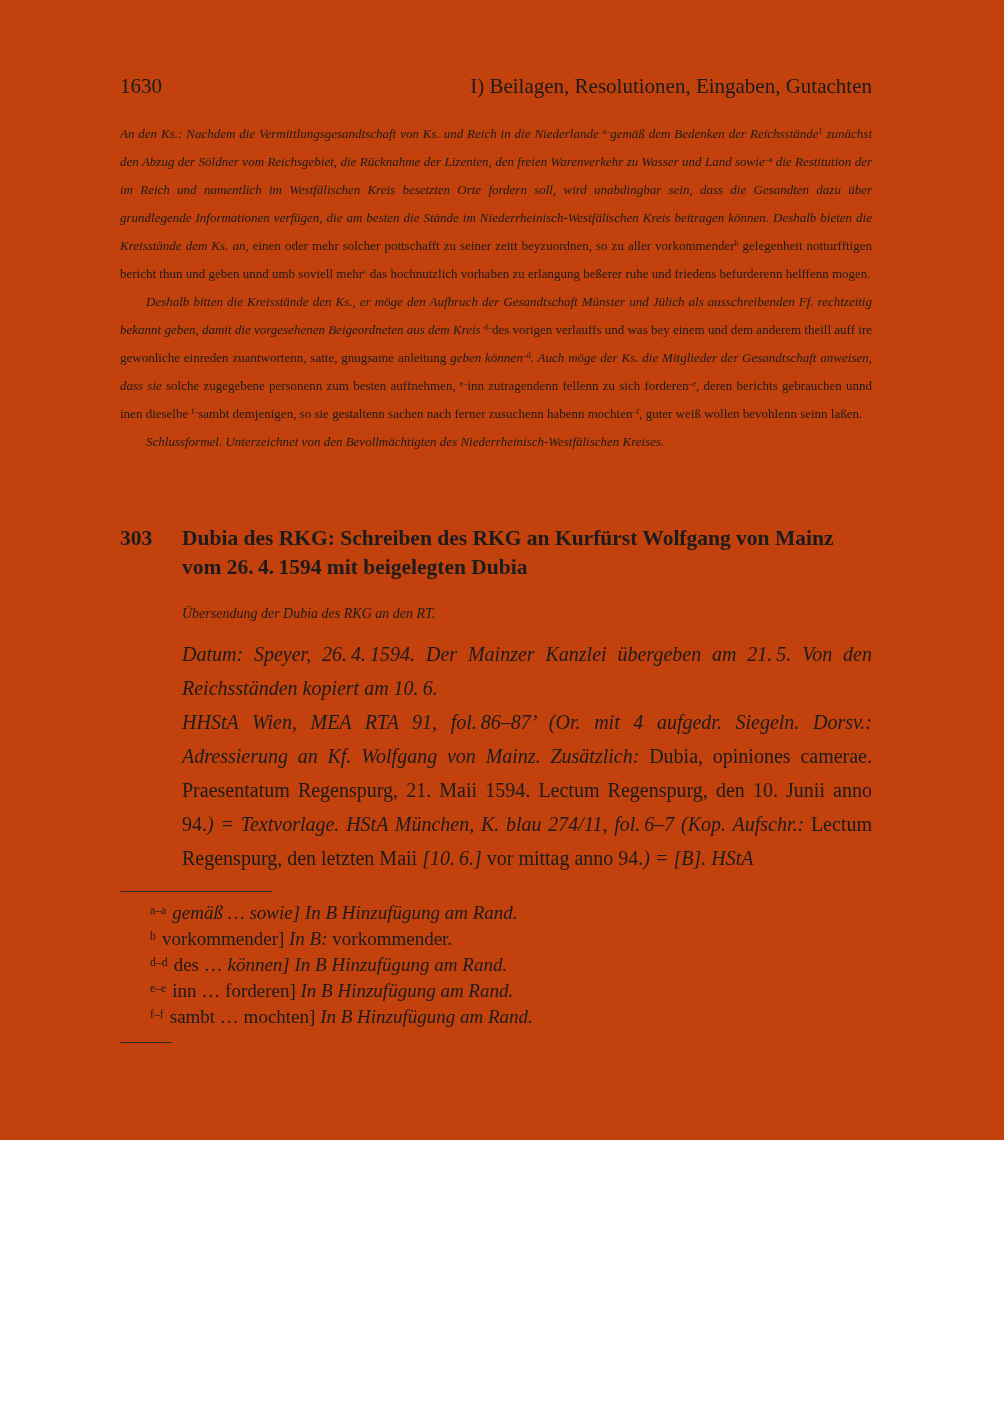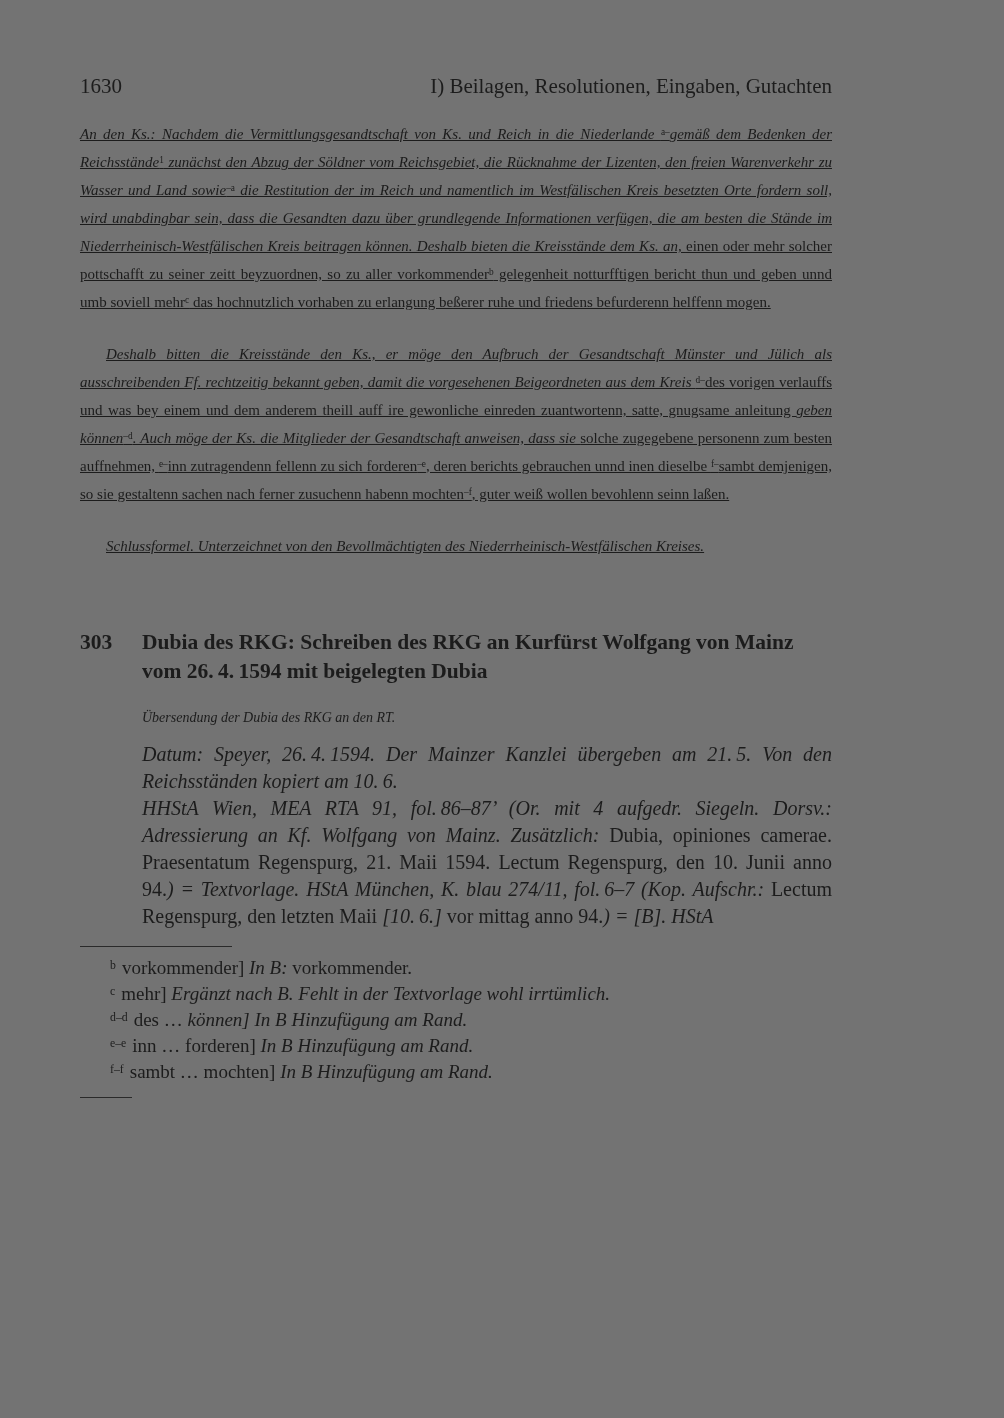--- a/index.html
+++ b/index.html
@@ -5,49 +5,48 @@
   html, body {
     margin: 0;
     padding: 0;
     background: #ffffff;
     font-family: "Liberation Serif", "DejaVu Serif", serif;
     color: #1c1c1c;
   }
   .page {
     position: relative;
     width: 1004px;
-    height: 1418px;
-    background: #737373;
+    height: 1140px;
+    background: #c2410c;
     overflow: hidden;
     box-sizing: border-box;
-    padding: 72px 92px 0 80px;
+    padding: 72px 92px 0 120px;
   }
   .text-col { width: 752px; }
 
   
   .running-head {
     position: relative;
     height: 28px;
     margin-bottom: 20px;
     font-size: 21px;
     line-height: 28px;
   }
   .running-head .pagenum { position: absolute; left: 0; top: 0; }
   .running-head .rtitle { display: block; text-align: right; }
 
   
   .para {
     margin: 0;
-    font-size: 15px;
+    font-size: 13px;
     line-height: 28px;
     text-align: justify;
     text-justify: inter-word;
-    text-decoration: underline;
   }
-  .para.indent { text-indent: 26px; margin-top: 24px; }
+  .para.indent { text-indent: 26px; }
 
   .it { font-style: italic; }
   .sup {
     font-size: 0.62em;
     position: relative;
     top: -0.45em;
     line-height: 0;
     font-style: normal;
   }
 
@@ -66,21 +65,21 @@
   .regest {
     margin: 0 0 9px 0;
     padding-left: 62px;
     font-size: 14px;
     line-height: 28px;
   }
   .meta {
     margin: 0;
     padding-left: 62px;
     font-size: 20px;
-    line-height: 27px;
+    line-height: 34px;
     text-align: justify;
     text-justify: inter-word;
   }
 
   
   .fnrule {
     border: 0;
     border-top: 1.5px solid #2a2a2a;
     width: 152px;
     margin: 16px 0 8px 0;
@@ -117,24 +116,24 @@
       </p>
       <p class="regest it">Übersendung der Dubia des RKG an den RT.</p>
       <p class="meta"><span class="it">Datum: Speyer, 26. 4. 1594. Der Mainzer Kanzlei übergeben am 21. 5. Von den Reichsständen kopiert am 10. 6.</span></p>
       <p class="meta"><span class="it">HHStA Wien, MEA RTA 91, fol. 86–87’ (Or. mit 4 aufgedr. Siegeln. Dorsv.: Adressierung an Kf. Wolfgang von Mainz. Zusätzlich: </span><span>Dubia, opiniones camerae. Praesentatum Regenspurg, 21. Maii 1594. Lectum Regenspurg, den 10. Junii anno 94.</span><span class="it">) = Textvorlage. HStA München, K. blau 274/11, fol. 6–7 (Kop. Aufschr.: </span><span>Lectum Regenspurg, den letzten Maii </span><span class="it">[10. 6.] </span><span>vor mittag anno 94.</span><span class="it">) = [B]. HStA</span></p>
     </div>
 
     <hr class="fnrule">
 
     <div>
       <p class="fn">
-        <span class="sup fn-mark">b</span><span><span>vorkommender] </span><span class="it">In B: </span><span>vorkommender.</span></span>
+        <span class="sup fn-mark">a–a</span><span><span class="it">gemäß … sowie] In B Hinzufügung am Rand.</span></span>
       </p>
       <p class="fn">
-        <span class="sup fn-mark">c</span><span><span>mehr] </span><span class="it">Ergänzt nach B. Fehlt in der Textvorlage wohl irrtümlich.</span></span>
+        <span class="sup fn-mark">b</span><span><span>vorkommender] </span><span class="it">In B: </span><span>vorkommender.</span></span>
       </p>
       <p class="fn">
         <span class="sup fn-mark">d–d</span><span><span>des … </span><span class="it">können] In B Hinzufügung am Rand.</span></span>
       </p>
       <p class="fn">
         <span class="sup fn-mark">e–e</span><span><span>inn … forderen] </span><span class="it">In B Hinzufügung am Rand.</span></span>
       </p>
       <p class="fn">
         <span class="sup fn-mark">f–f</span><span><span>sambt … mochten] </span><span class="it">In B Hinzufügung am Rand.</span></span>
       </p>

